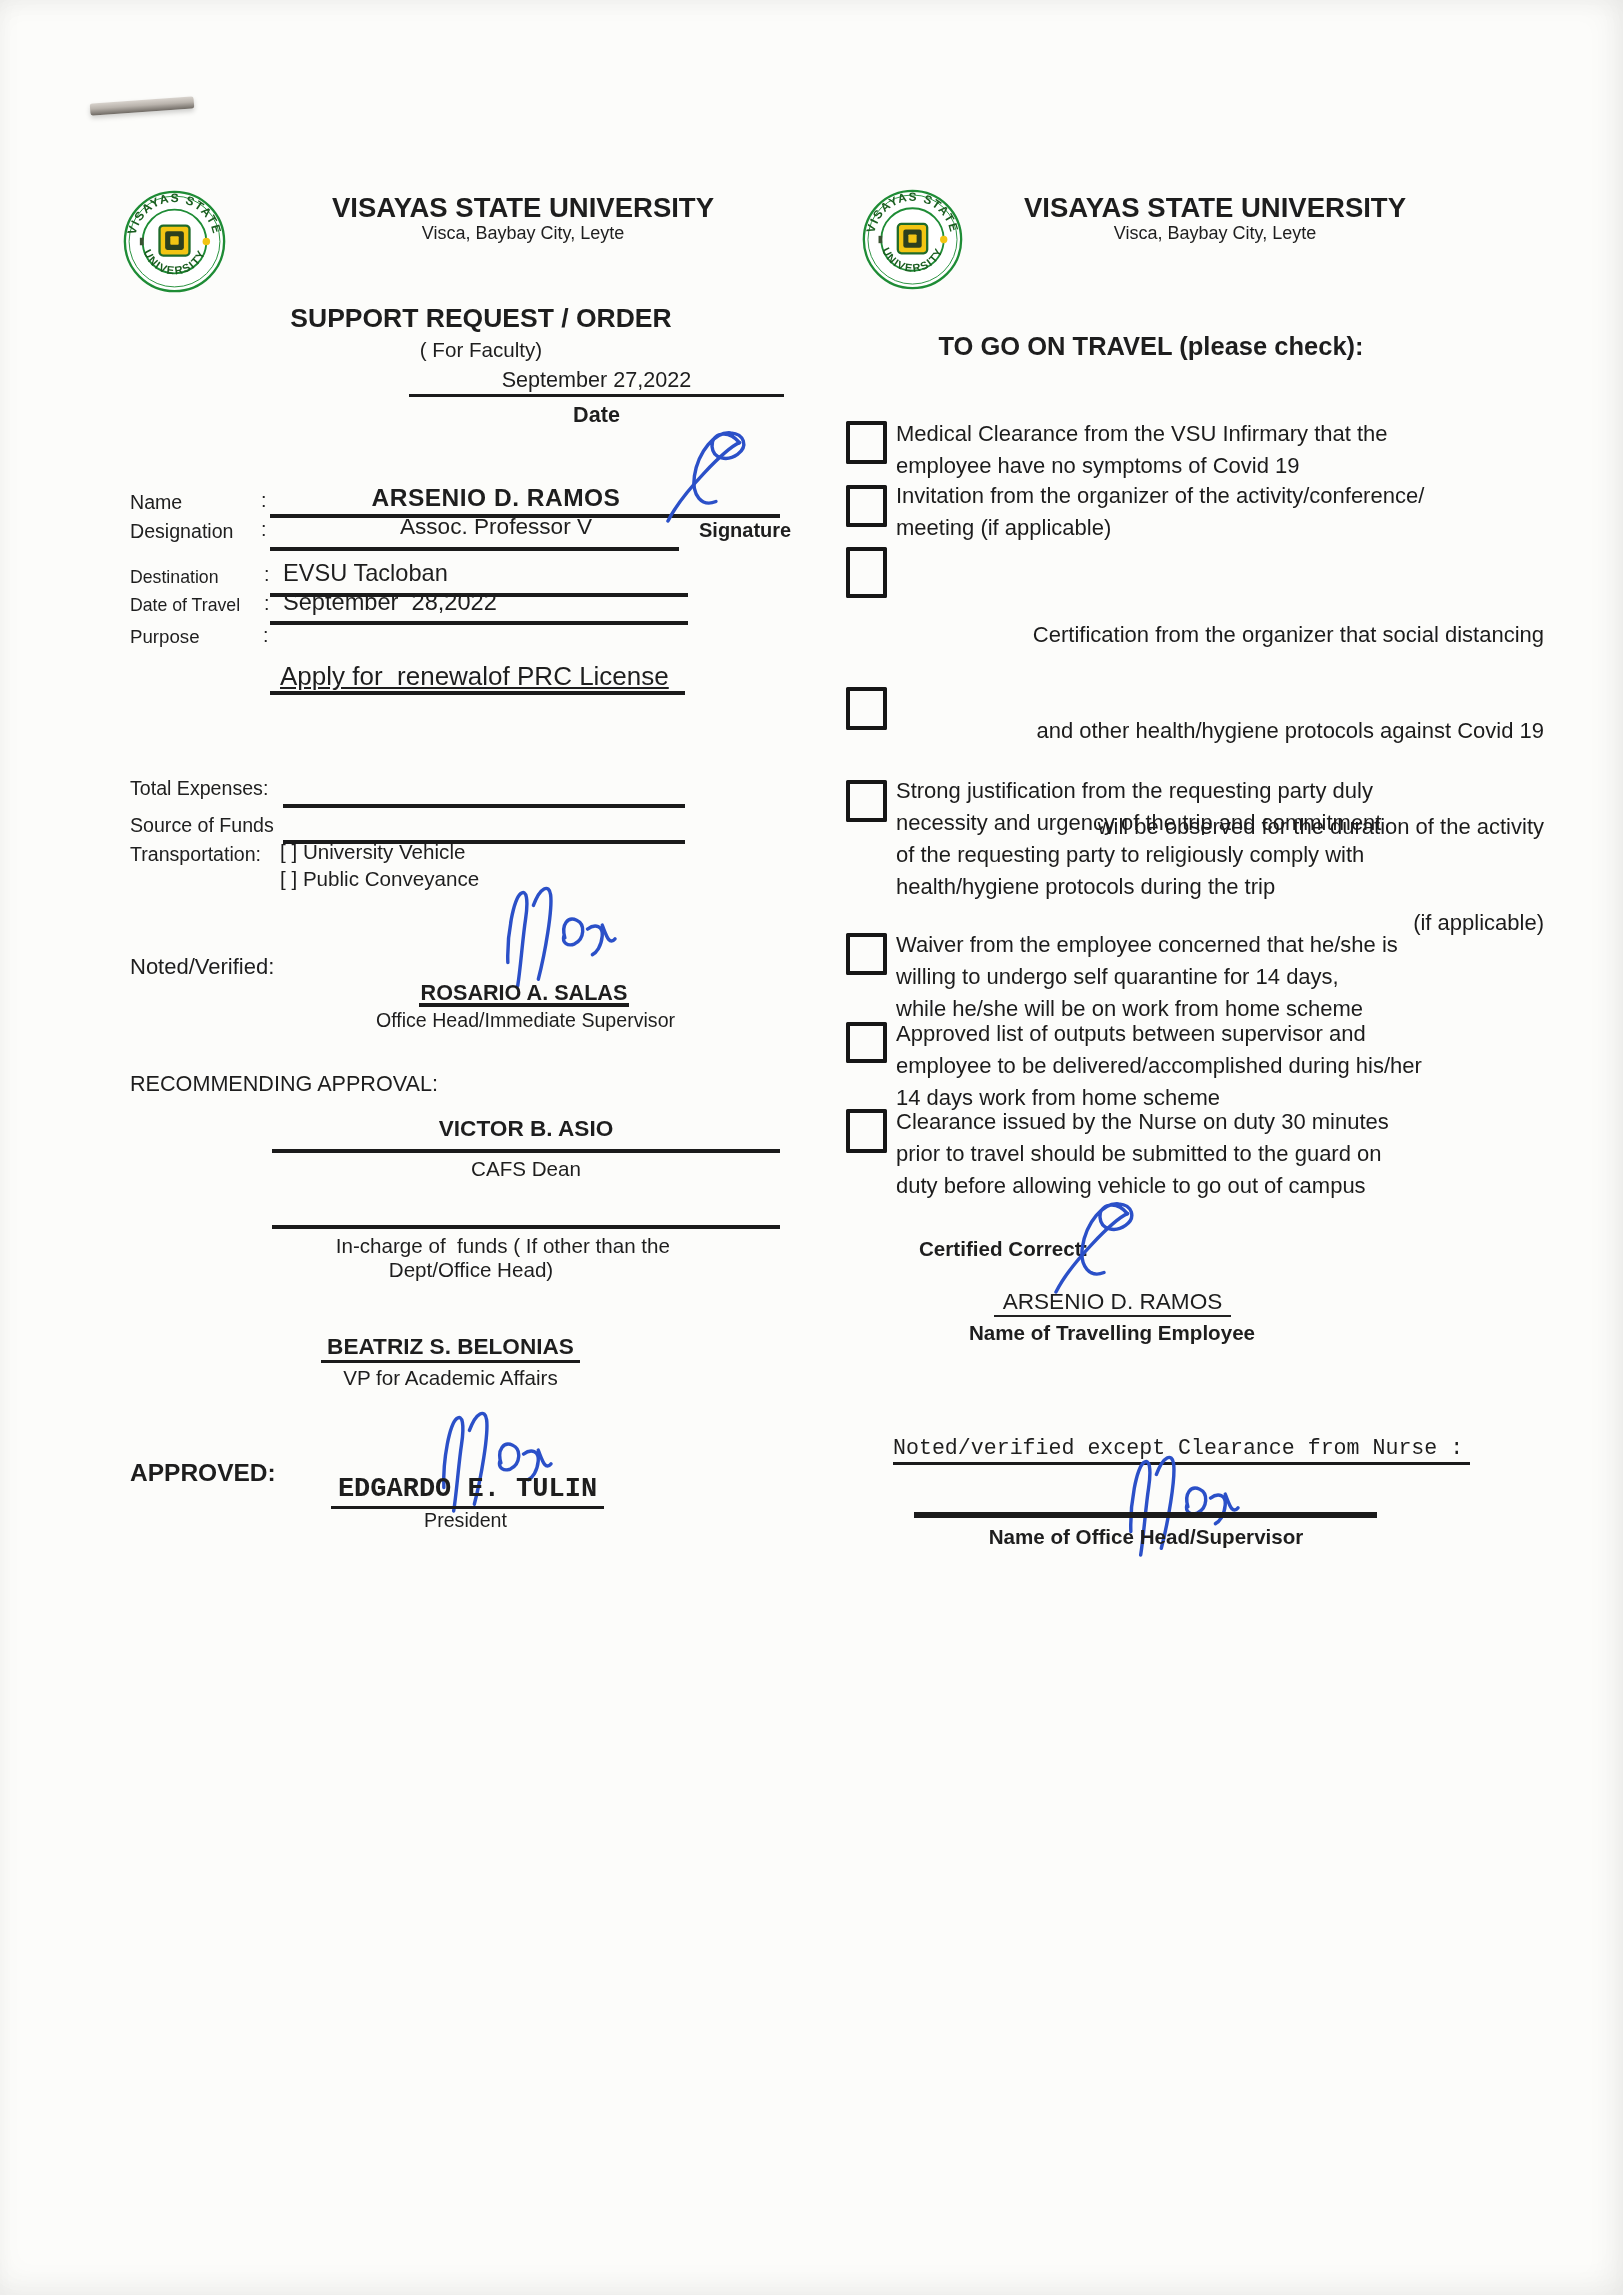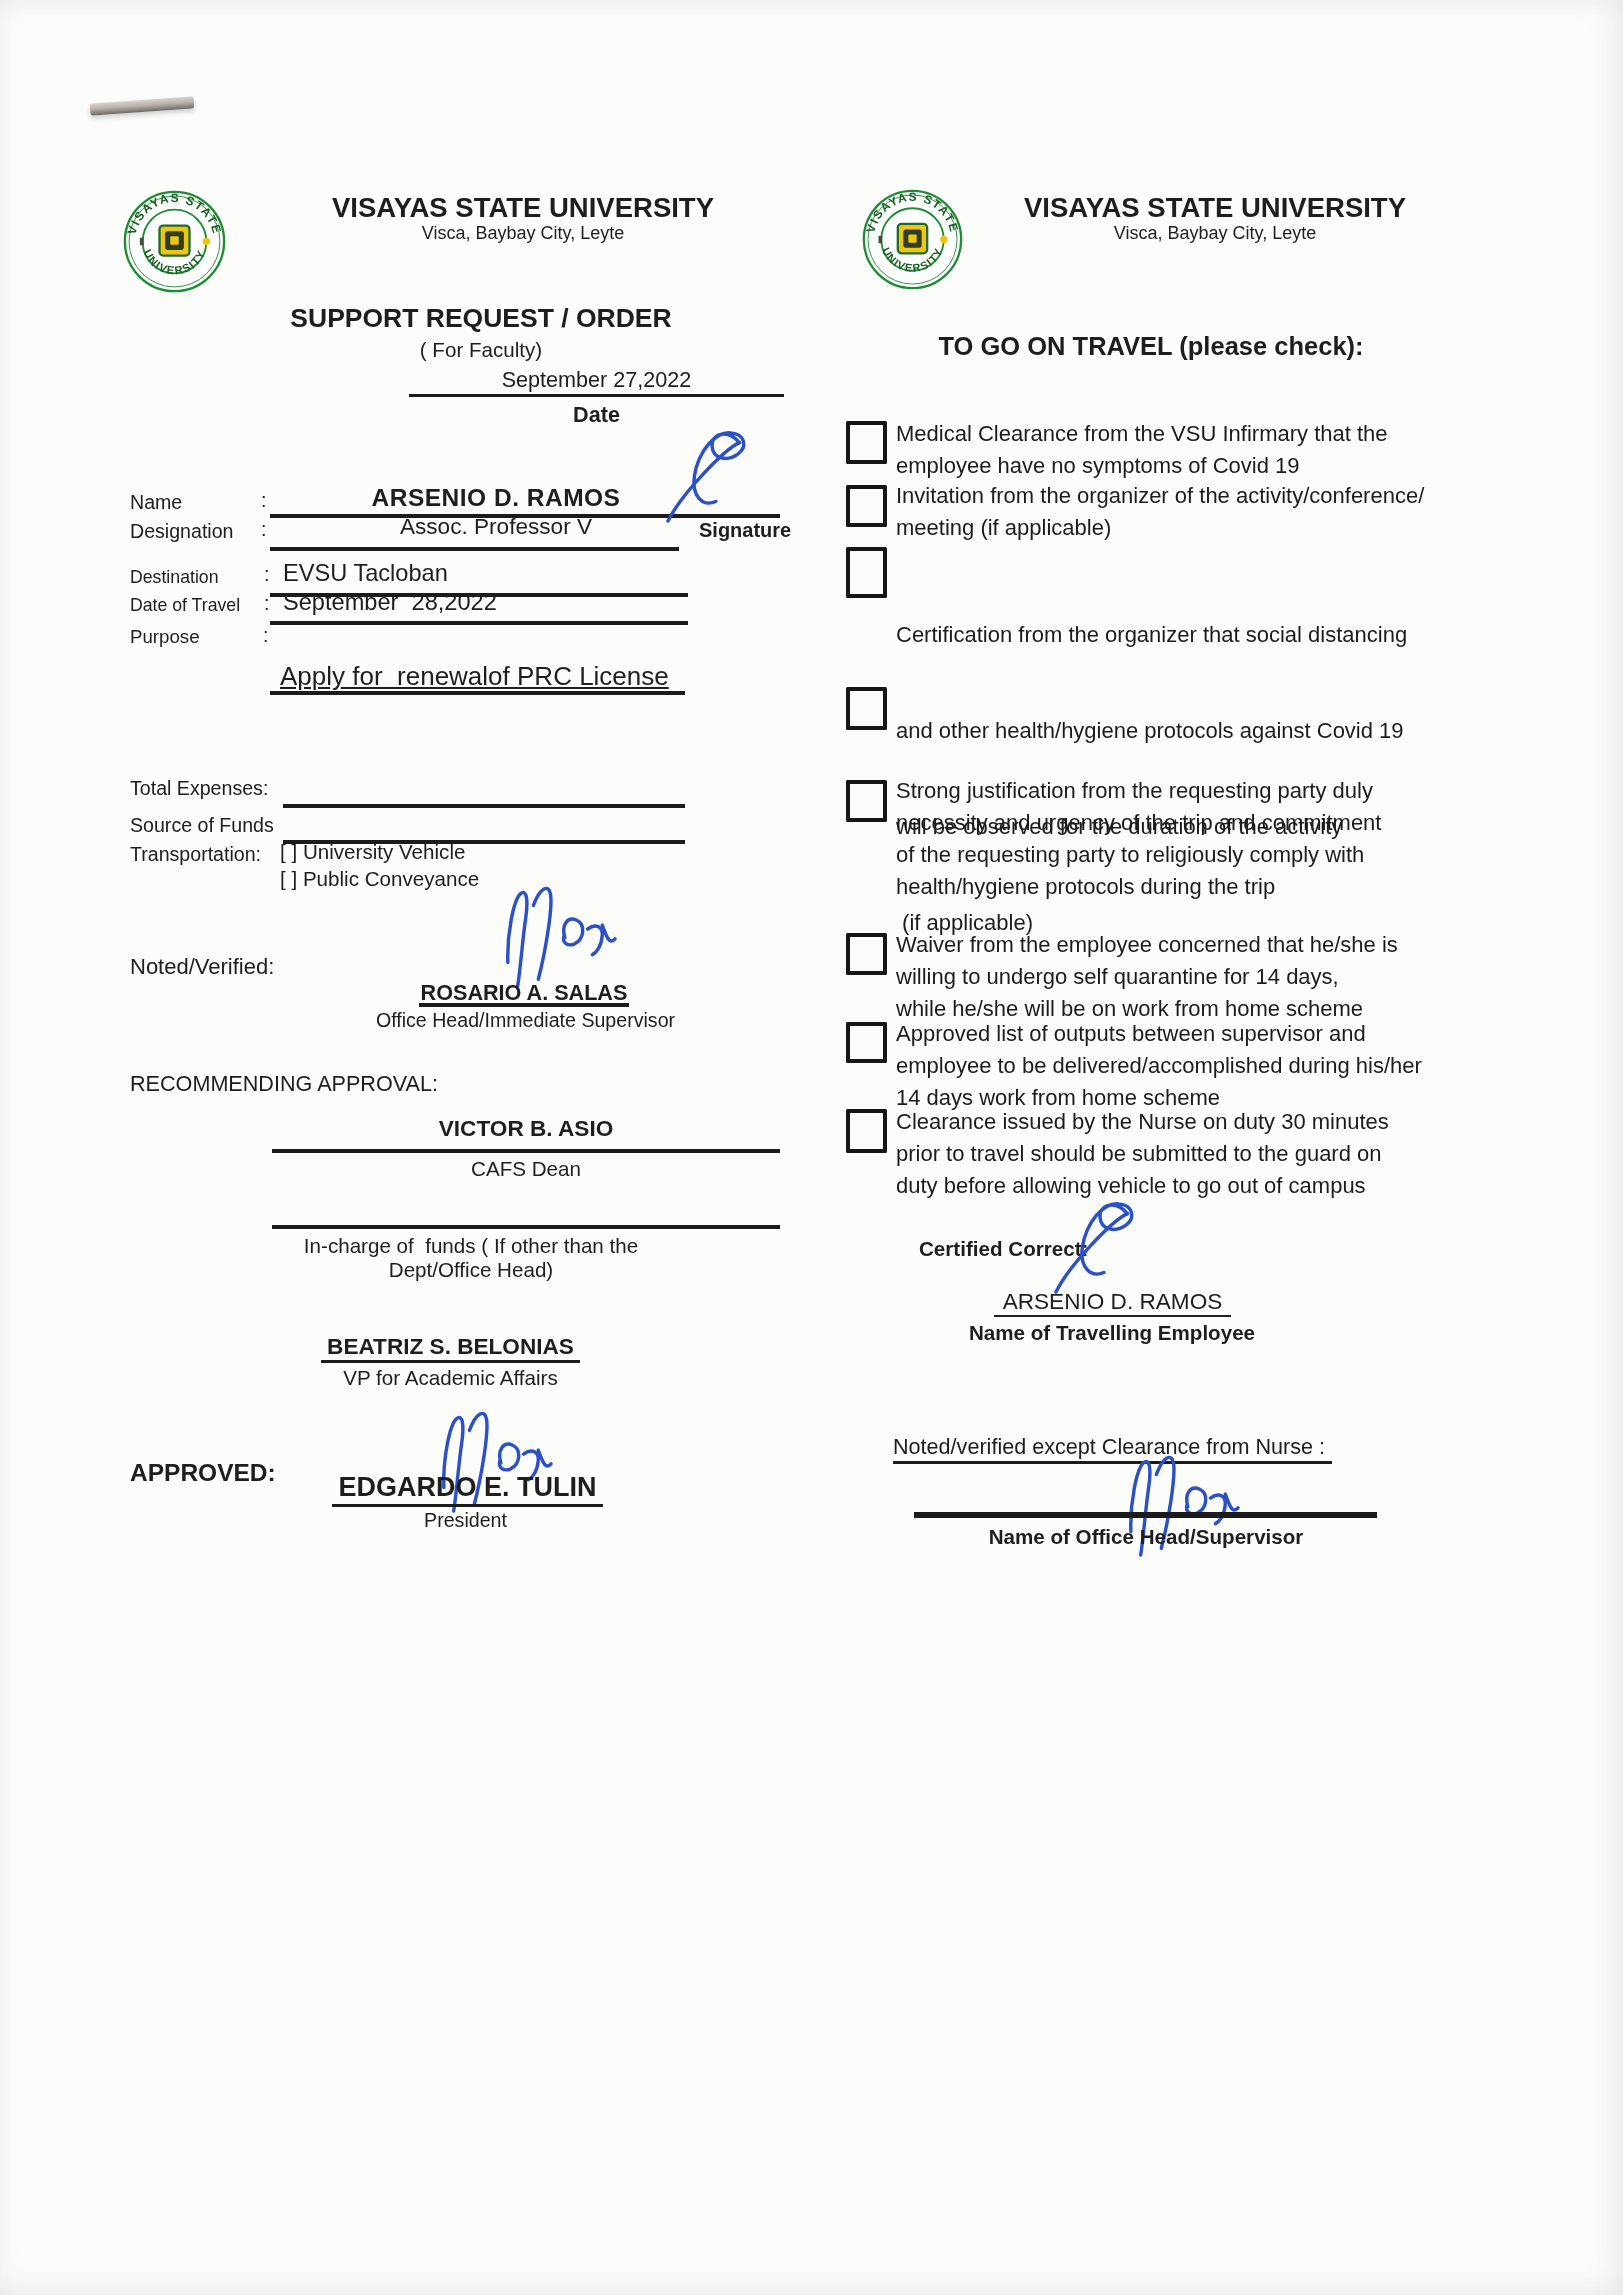--- a/index.html
+++ b/index.html
@@ -4,27 +4,27 @@
 <style>
   html,body{margin:0;padding:0;background:#e8e6e2;}
   #page{
     position:relative;width:1624px;height:2295px;background:#fcfcfa;
     font-family:"Liberation Sans", sans-serif;color:#1e1e1e;overflow:hidden;
     box-shadow:inset -10.8px 0 29.5px rgba(0,0,0,0.05), inset 0 -12.8px 29.5px rgba(0,0,0,0.03), inset 0 6.9px 19.6px rgba(0,0,0,0.02);
   }
   .abs{position:absolute;}
   .b{font-weight:bold;}
   .c{text-align:center;}
-  .pre{white-space:pre;}
+  .pre{white-space:pre;text-align:right;}
   .line{position:absolute;background:#1b1b1b;}
   .cb{position:absolute;width:41px;border:4.9px solid #161616;border-radius:1.5px;box-sizing:border-box;background:transparent;}
   .cl-text{font-size:22px;line-height:32px;color:#1c1c1c;}
   .lbl{font-size:19.6px;color:#202020;}
   .sig path{fill:none;stroke:#2b50c8;stroke-width:7;stroke-linecap:round;stroke-linejoin:round;}
-  .u-thick{border-bottom:3.9px solid #1b1b1b;padding:0 6.9px 2px 6.9px;}
+  .u-thick{border-bottom:3.9px solid #1b1b1b;padding:0 6.9px 2px 6.9px;font-family:Liberation Mono, monospace;}
   .u-med{border-bottom:3.4px solid #1b1b1b;padding:0 5.9px 1px 5.9px;}
   .u-thin{border-bottom:2.9px solid #222;padding:0 8.8px 1px 8.8px;}
   .staple{
     position:absolute;left:90px;top:100px;width:104px;height:11.8px;
     background:linear-gradient(180deg,#d8d3cd 0%,#b9b3ac 45%,#6f6a64 100%);
     border-radius:2.5px;transform:rotate(-4deg);box-shadow:0 2.9px 4.9px rgba(0,0,0,0.18);
   }
   .ring-text{font-weight:bold;letter-spacing:3px;fill:#1b5e20;}
 </style>
 </head>

